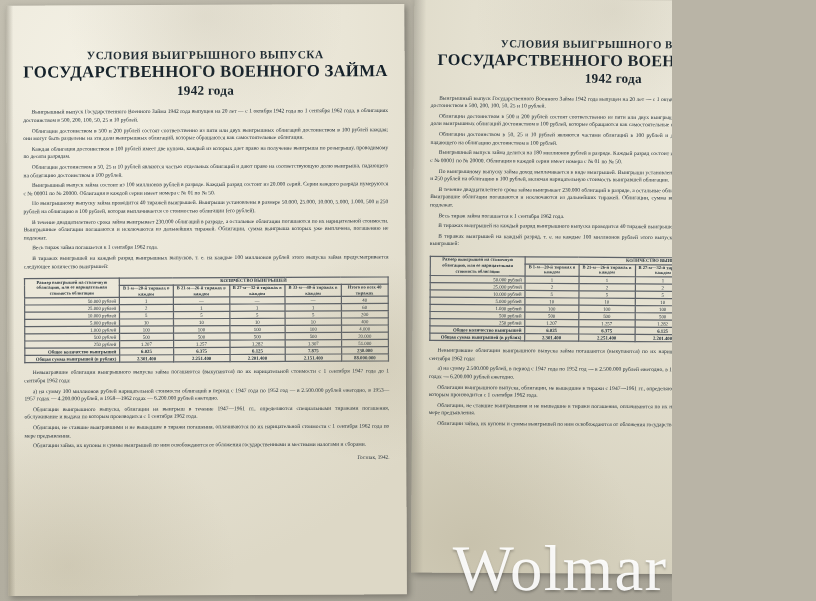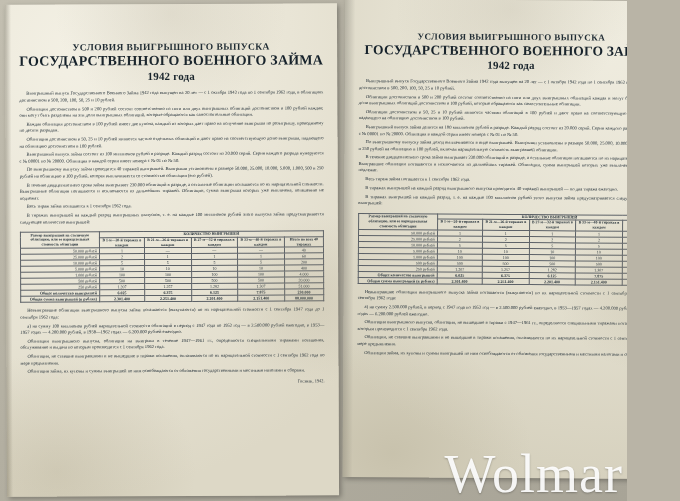--- a/index.html
+++ b/index.html
@@ -1,21 +1,21 @@
 <!DOCTYPE html>
 <html><head>
 <meta charset="utf-8">
 <style>
   html,body{margin:0;padding:0;}
   body{
     width:680px;height:501px;overflow:hidden;
     background:#b9b4a6;
     font-family:"Liberation Serif", serif;
   }
-  #stage{position:relative;width:627px;height:501px;overflow:hidden;
+  #stage{position:relative;width:560px;height:501px;overflow:hidden;
     background:linear-gradient(135deg,#c3bfb1 0%,#b3afa1 40%,#a8a497 100%);}
 
   
   .sheet{position:absolute;background:#efece0;}
   .sheet-left{
     left:6px;top:4px;width:332px;height:492px;
     background:
       radial-gradient(120% 90% at 20% 10%, #f3f0e4 0%, #e9e5d6 55%, #ddd8c6 100%);
     box-shadow:2px 2px 5px rgba(0,0,0,.30);
     transform:rotate(-0.25deg);

